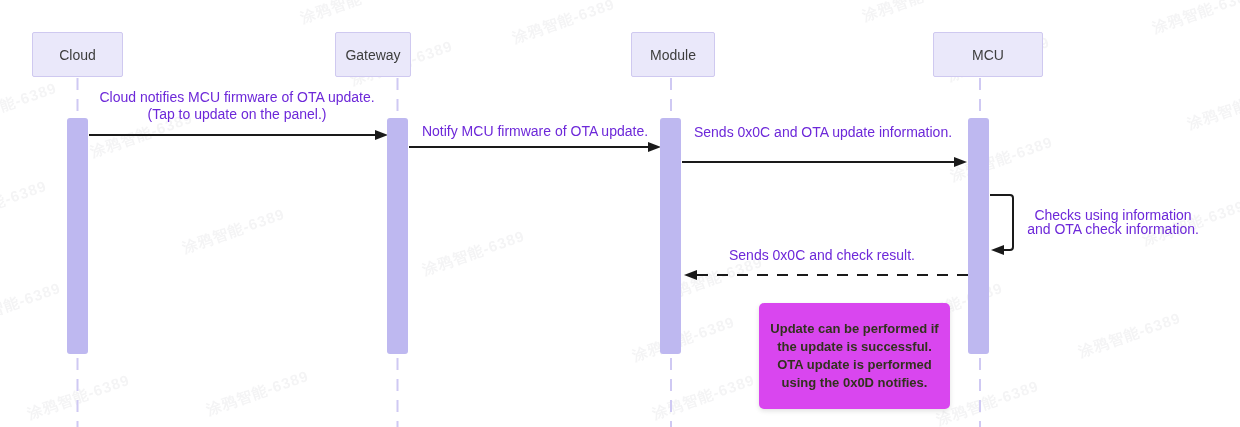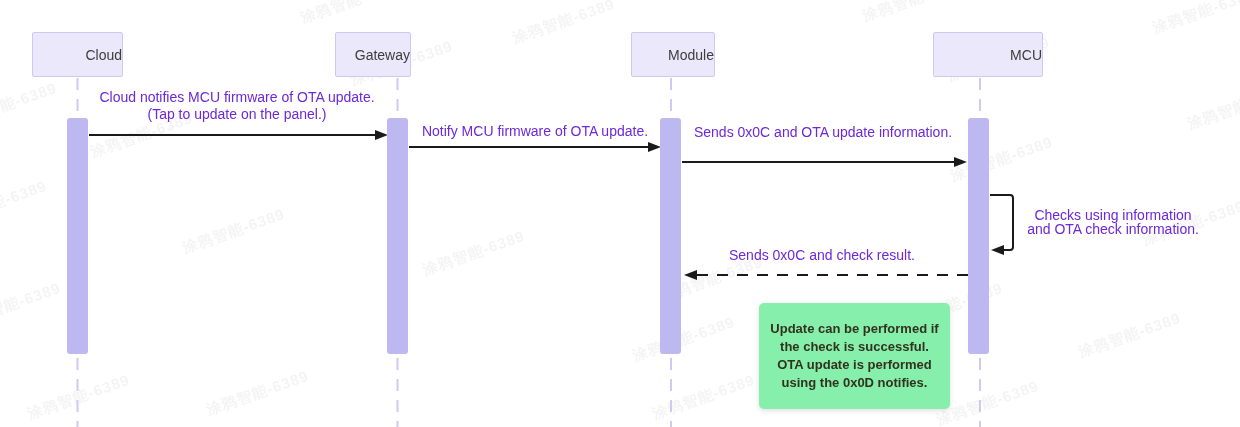--- a/index.html
+++ b/index.html
@@ -10,39 +10,39 @@
   
   .wm{
     position:absolute;white-space:nowrap;color:rgba(40,40,60,0.05);
     font-size:15px;font-weight:700;letter-spacing:1px;
     transform:rotate(-19deg);pointer-events:none;user-select:none;
   }
   
   .actor-box{
     position:absolute;top:32px;height:45px;box-sizing:border-box;
     background:#EAE8FA;border:1.5px solid #CFC9F0;border-radius:2px;
-    display:flex;align-items:center;justify-content:flex-end;
+    display:flex;align-items:center;justify-content:center;
     font-size:14px;color:#3d3d3d;
   }
   
   .activation{
     position:absolute;top:118px;height:236px;width:21px;
     background:#BEB8F0;border-radius:3px;
   }
   
   .msg-label{
     position:absolute;transform:translateX(-50%);
     font-size:14px;line-height:17px;color:#6d28d9;text-align:center;
     white-space:nowrap;
   }
   .msg-label.tight{line-height:14px;}
   
   .note{
     position:absolute;left:759px;top:303px;width:191px;height:106px;
-    background:#86efac;border-radius:5px;box-shadow:0 2px 5px rgba(0,0,0,0.12);
+    background:#d946ef;border-radius:5px;box-shadow:0 2px 5px rgba(0,0,0,0.12);
     display:flex;flex-direction:column;align-items:center;justify-content:center;
     font-size:13px;line-height:18px;font-weight:600;color:#32321E;text-align:center;
   }
   svg.overlay{position:absolute;left:0;top:0;}
 </style>
 </head>
 <body>
 
 <div class="canvas">
 
@@ -131,18 +131,18 @@
   <div class="msg-label tight" style="left:1113px;top:208px">
     <div>Checks using information</div>
     <div>and OTA check information.</div>
   </div>
   <div class="msg-label" style="left:822px;top:247px">
     <div>Sends 0x0C and check result.</div>
   </div>
 
   <div class="note">
     <div>Update can be performed if</div>
-    <div>the check is successful.</div>
+    <div>the update is successful.</div>
     <div>OTA update is performed</div>
     <div>using the 0x0D notifies.</div>
   </div>
 
 </div>
 
 </body></html>

